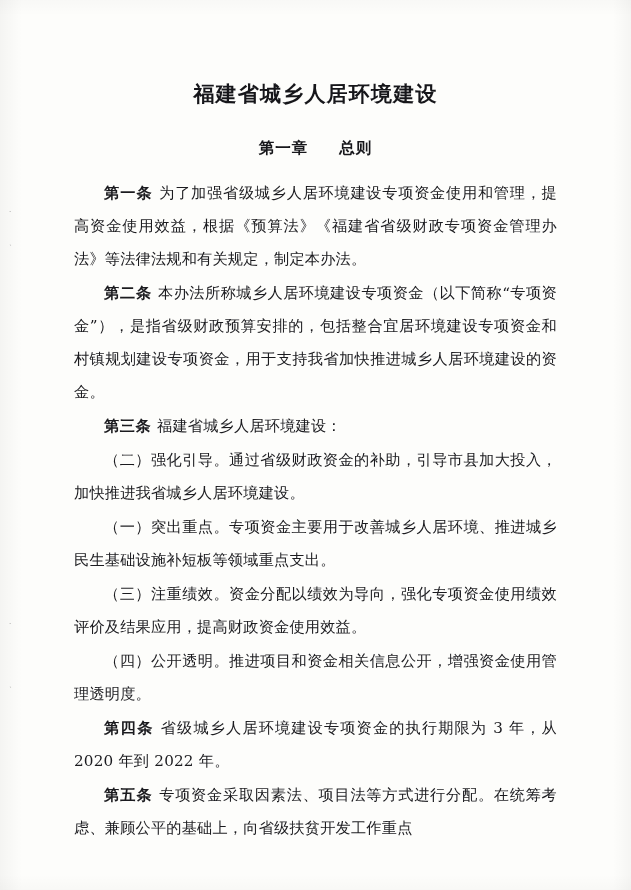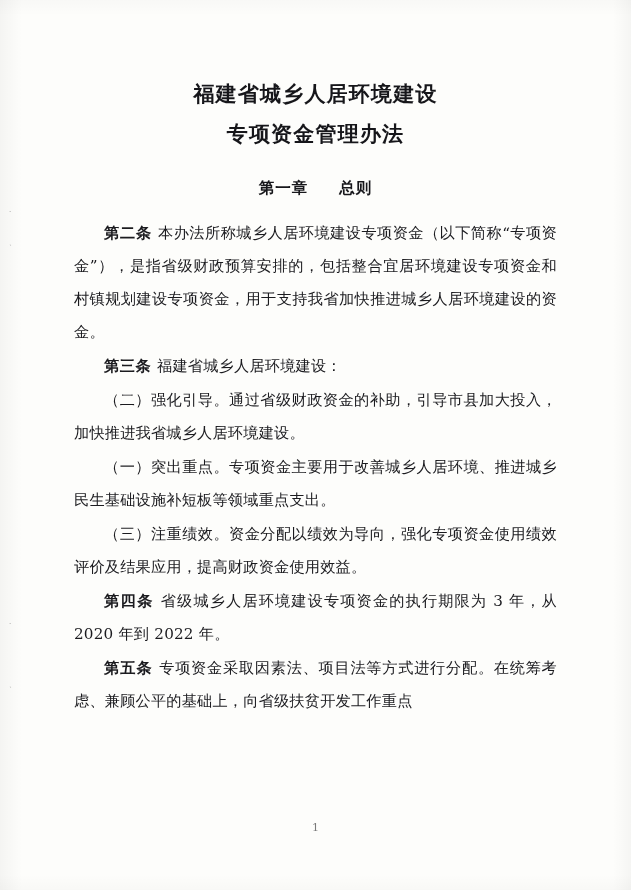--- a/index.html
+++ b/index.html
@@ -125,43 +125,46 @@
     <span class="mk1">·</span>
     <span class="mk2">、</span>
     <span class="mk3">·</span>
     <span class="mk4">、</span>
   </div>
 
   <div class="content">
 
     <div class="doc-title">
       <span class="line">福建省城乡人居环境建设</span>
-      <span class="line">专项资金管理办法</span>
     </div>
 
     <div class="chapter-heading">
       <span>第一章</span>
       <span class="gap"></span>
       <span>总则</span>
     </div>
 
     <div class="body-text">
 
+      <p class="para indent2">
+        <span class="label">第一条</span><span class="label-gap"></span><span>为了加强省级城乡人居环境建设专项资金使用和管理，提高资金使用效益，根据《预算法》《福建省省级财政专项资金管理办法》等法律法规和有关规定，制定本办法。</span>
+      </p>
 
       <p class="para indent2">
         <span class="label">第二条</span><span class="label-gap"></span><span>本办法所称城乡人居环境建设专项资金（以下简称“专项资金”），是指省级财政预算安排的，包括整合宜居环境建设专项资金和村镇规划建设专项资金，用于支持我省加快推进城乡人居环境建设的资金。</span>
       </p>
 
       <p class="para indent2">
         <span class="label">第三条</span><span class="label-gap"></span><span>福建省城乡人居环境建设：</span>
       </p>
 
       <p class="para indent1">（二）强化引导。通过省级财政资金的补助，引导市县加大投入，加快推进我省城乡人居环境建设。</p>
       <p class="para indent1">（一）突出重点。专项资金主要用于改善城乡人居环境、推进城乡民生基础设施补短板等领域重点支出。</p>
       <p class="para indent1">（三）注重绩效。资金分配以绩效为导向，强化专项资金使用绩效评价及结果应用，提高财政资金使用效益。</p>
+      <p class="para indent1">（四）公开透明。推进项目和资金相关信息公开，增强资金使用管理透明度。</p>
 
       <p class="para indent2">
         <span class="label">第四条</span><span class="label-gap"></span><span>省级城乡人居环境建设专项资金的执行期限为 3 年，从 2020 年到 2022 年。</span>
       </p>
 
       <p class="para indent2">
         <span class="label">第五条</span><span class="label-gap"></span><span>专项资金采取因素法、项目法等方式进行分配。在统筹考虑、兼顾公平的基础上，向省级扶贫开发工作重点</span>
       </p>
 
     </div>

